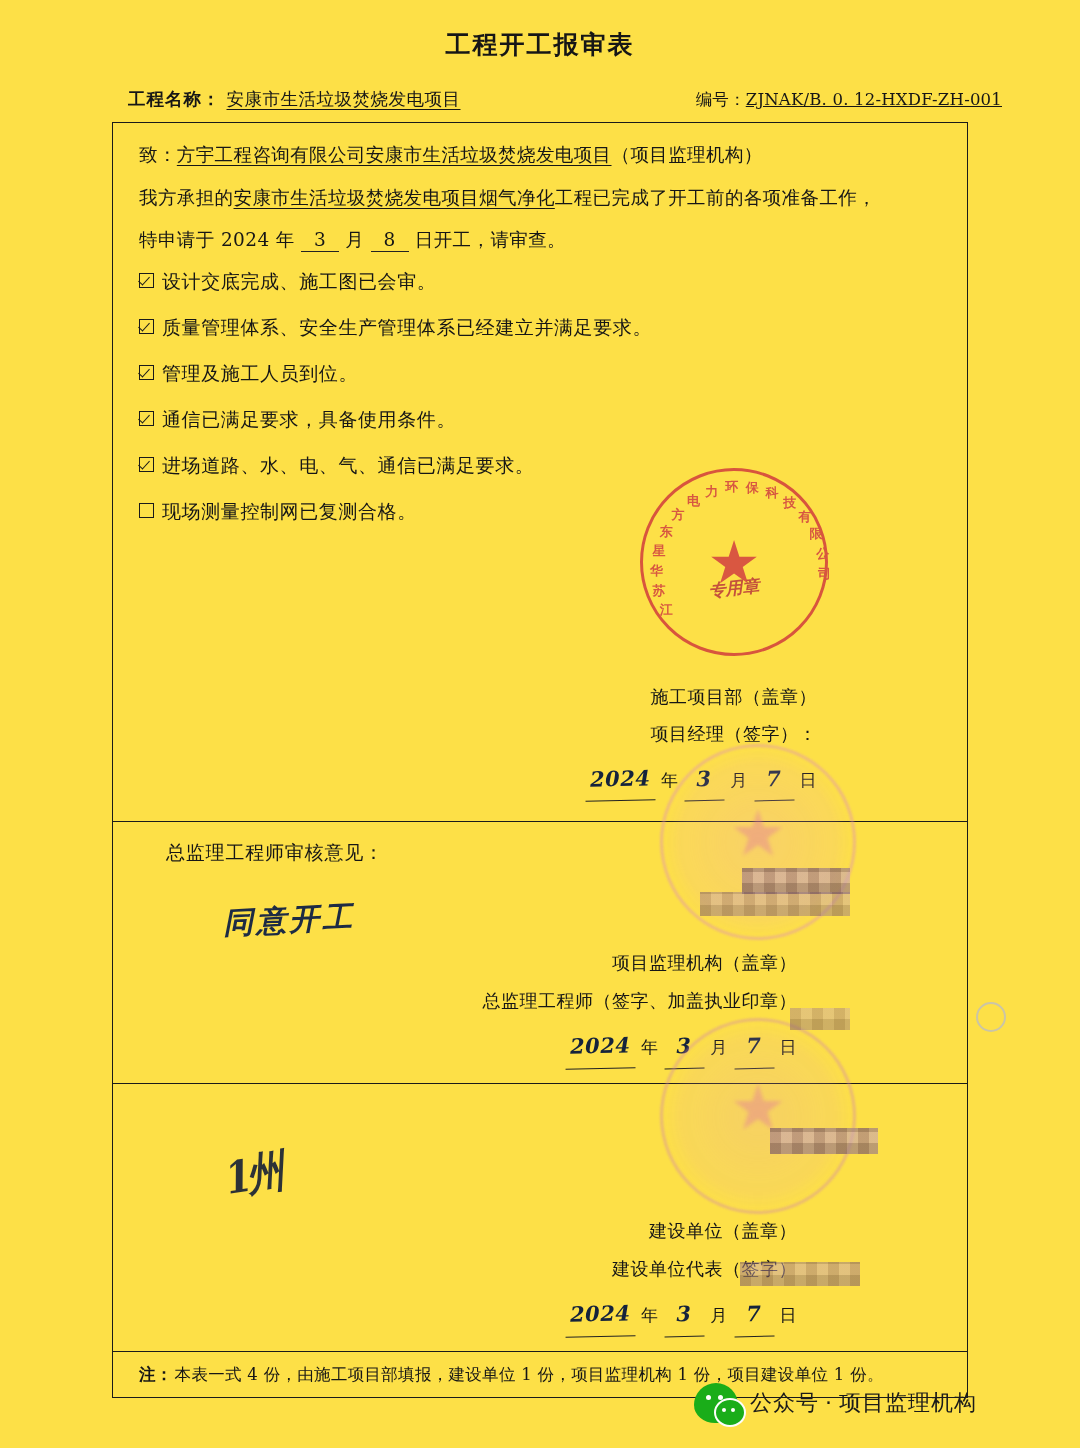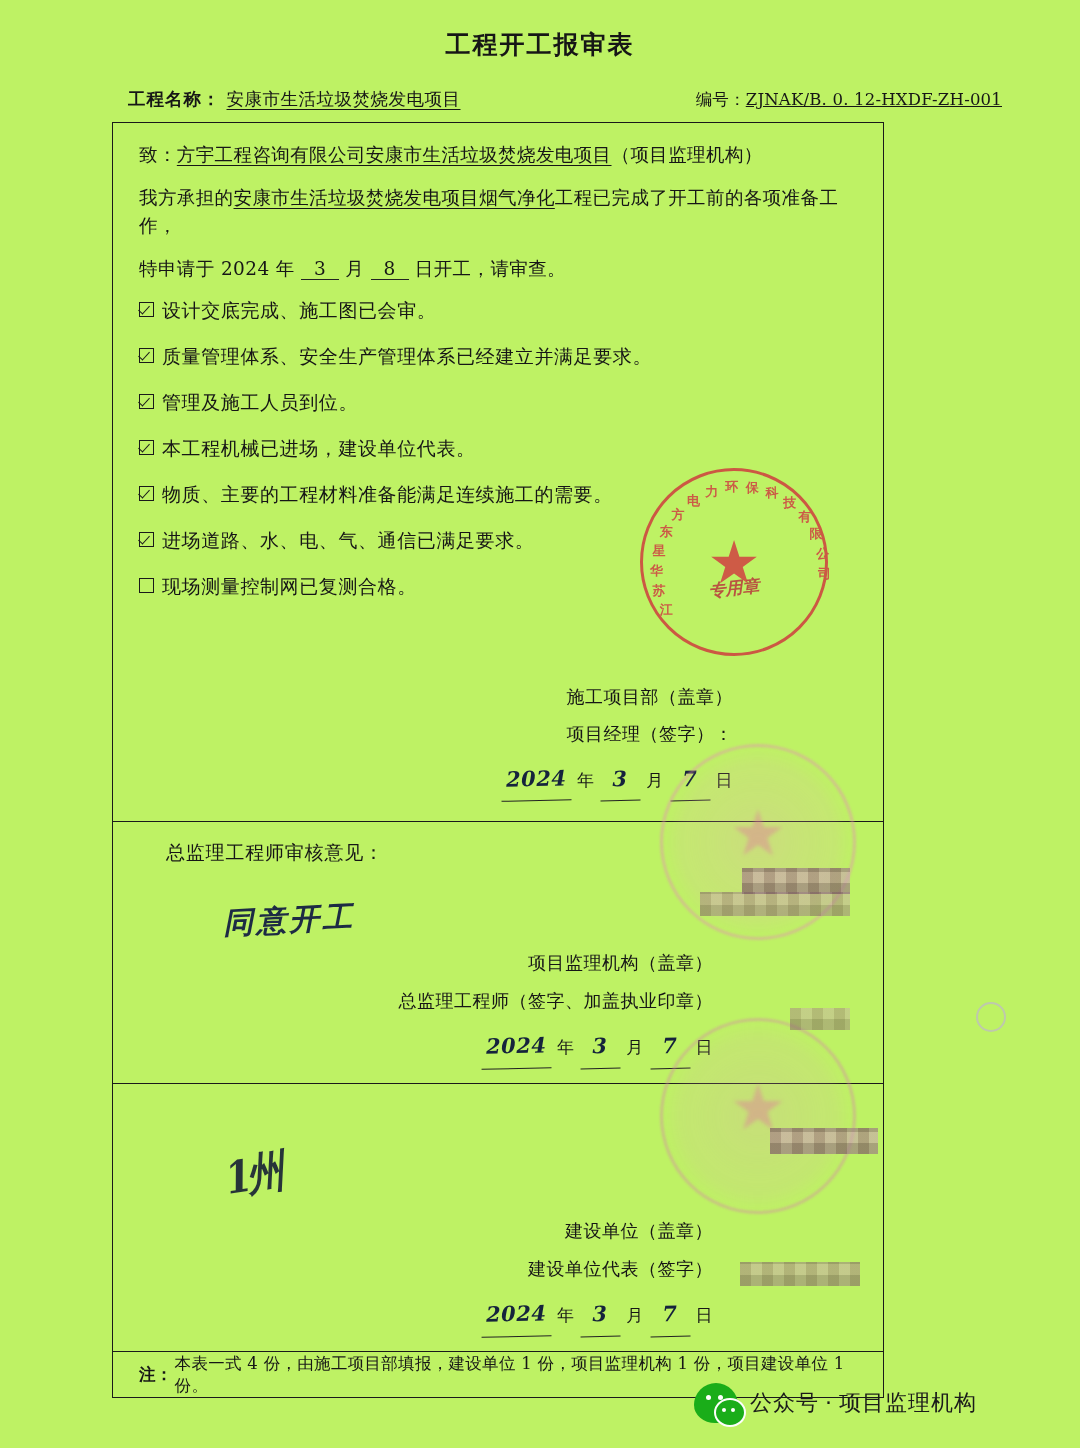--- a/index.html
+++ b/index.html
@@ -12,21 +12,21 @@
     height: 1448px;
     position: relative;
     font-family: "DejaVu Serif", "Liberation Serif", serif;
     color: #161616;
     overflow: hidden;
   }
 
   .page {
     position: absolute;
     inset: 0;
-    background: #bef264;
+    background: #fde047;
   }
 
   
   .doc-title {
     text-align: center;
     font-size: 25px;
     font-weight: bold;
     letter-spacing: 2px;
     padding-top: 28px;
     font-family: "DejaVu Serif", "Liberation Serif", serif;
@@ -58,21 +58,21 @@
   .header-right .num {
     font-family: "DejaVu Serif", "Liberation Serif", serif;
     text-decoration: underline;
   }
 
   
   .tbl {
     position: absolute;
     left: 112px;
     top: 122px;
-    width: 772px;
+    width: 856px;
     border: 1.6px solid #1a1a1a;
     box-sizing: border-box;
   }
   .cell {
     position: relative;
     box-sizing: border-box;
     padding: 18px 26px 14px 26px;
   }
   .cell + .cell { border-top: 1.6px solid #1a1a1a; }
 
@@ -419,25 +419,21 @@
       <div class="chk-line">
         <span class="box checked"></span>
         <span>质量管理体系、安全生产管理体系已经建立并满足要求。</span>
       </div>
       <div class="chk-line">
         <span class="box checked"></span>
         <span>管理及施工人员到位。</span>
       </div>
       <div class="chk-line">
         <span class="box checked"></span>
-        <span>本工程机械已进场，建设单位代表。</span>
-      </div>
-      <div class="chk-line">
-        <span class="box checked"></span>
-        <span>物质、主要的工程材料准备能满足连续施工的需要。</span>
+        <span>通信已满足要求，具备使用条件。</span>
       </div>
       <div class="chk-line">
         <span class="box checked"></span>
         <span>进场道路、水、电、气、通信已满足要求。</span>
       </div>
       <div class="chk-line">
         <span class="box"></span>
         <span>现场测量控制网已复测合格。</span>
       </div>
 

